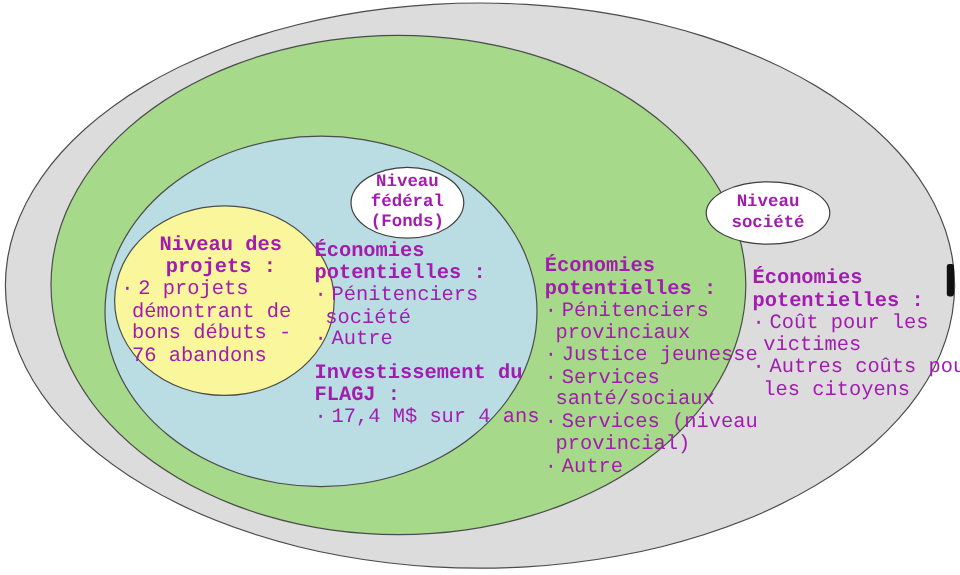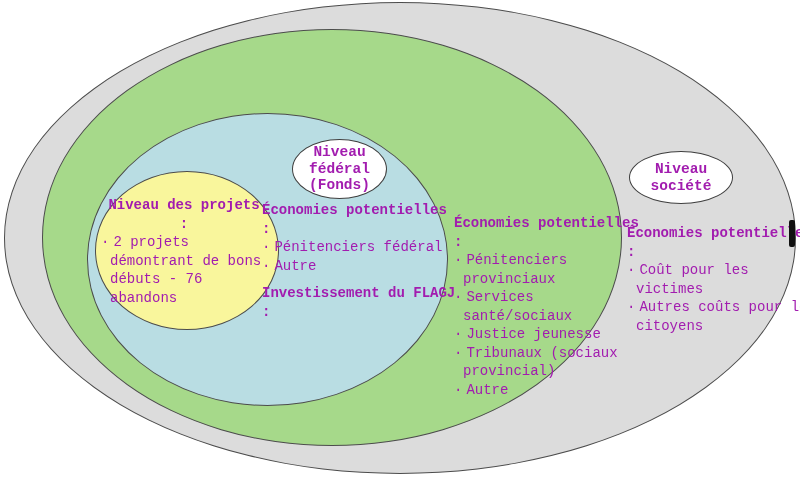--- a/index.html
+++ b/index.html
@@ -17,24 +17,24 @@
   #ring-projects  {left:95px; top:171px; width:184px;height:159px;background:#f9f69c;}
 
   .oval-label{
     position:absolute;border-radius:50%;background:#ffffff;
     border:1.5px solid #3f3f3f;box-sizing:border-box;
     display:flex;align-items:center;justify-content:center;text-align:center;
     font-weight:bold;font-size:14.5px;line-height:1.16;padding:2px 6px;
   }
   #label-federal   {left:292px;top:139px;width:95px; height:60px;}
   #label-provincial{left:440px;top:152px;width:93px; height:47px;}
-  #label-society   {left:629px;top:151px;width:104px;height:53px;}
+  #label-society   {left:588px;top:151px;width:104px;height:53px;}
 
   .textblock{
-    position:absolute;font-size:14px;line-height:18.5px;
+    position:absolute;font-size:17px;line-height:18.5px;
   }
   .textblock .heading{font-weight:bold;}
   .bullet{padding-left:9px;text-indent:-9px;}
   .dot{margin-right:4px;}
   .section-gap{height:9px;}
 
   #text-projects  {left:101px;top:196px;width:166px;}
   #text-projects .heading{text-align:center;}
   #text-federal   {left:262px;top:201px;width:199px;}
   #text-provincial{left:454px;top:214px;width:197px;}
@@ -58,32 +58,33 @@
   <div class="oval-label" id="label-federal">Niveau fédéral (Fonds)</div>
   <div class="oval-label" id="label-society">Niveau société</div>
 
   <div class="textblock" id="text-projects">
     <div class="heading">Niveau des projets :</div>
     <div class="bullet"><span class="dot">·</span><span>2 projets démontrant de bons débuts - 76 abandons</span></div>
   </div>
 
   <div class="textblock" id="text-federal">
     <div class="heading">Économies potentielles :</div>
-    <div class="bullet"><span class="dot">·</span><span>Pénitenciers fédéral</span></div>
+    <div class="bullet"><span class="dot">·</span><span>Pénitenciers société</span></div>
     <div class="bullet"><span class="dot">·</span><span>Autre</span></div>
     <div class="section-gap"></div>
     <div class="heading">Investissement du FLAGJ :</div>
+    <div class="bullet"><span class="dot">·</span><span>17,4 M$ sur 4 ans</span></div>
   </div>
 
   <div class="textblock" id="text-provincial">
     <div class="heading">Économies potentielles :</div>
     <div class="bullet"><span class="dot">·</span><span>Pénitenciers provinciaux</span></div>
+    <div class="bullet"><span class="dot">·</span><span>Justice jeunesse</span></div>
     <div class="bullet"><span class="dot">·</span><span>Services santé/sociaux</span></div>
-    <div class="bullet"><span class="dot">·</span><span>Justice jeunesse</span></div>
-    <div class="bullet"><span class="dot">·</span><span>Tribunaux (sociaux provincial)</span></div>
+    <div class="bullet"><span class="dot">·</span><span>Services (niveau provincial)</span></div>
     <div class="bullet"><span class="dot">·</span><span>Autre</span></div>
   </div>
 
   <div class="textblock" id="text-society">
     <div class="heading">Économies potentielles :</div>
     <div class="bullet"><span class="dot">·</span><span>Coût pour les victimes</span></div>
     <div class="bullet"><span class="dot">·</span><span>Autres coûts pour les citoyens</span></div>
   </div>
 
   <div id="edge-mark"></div>

